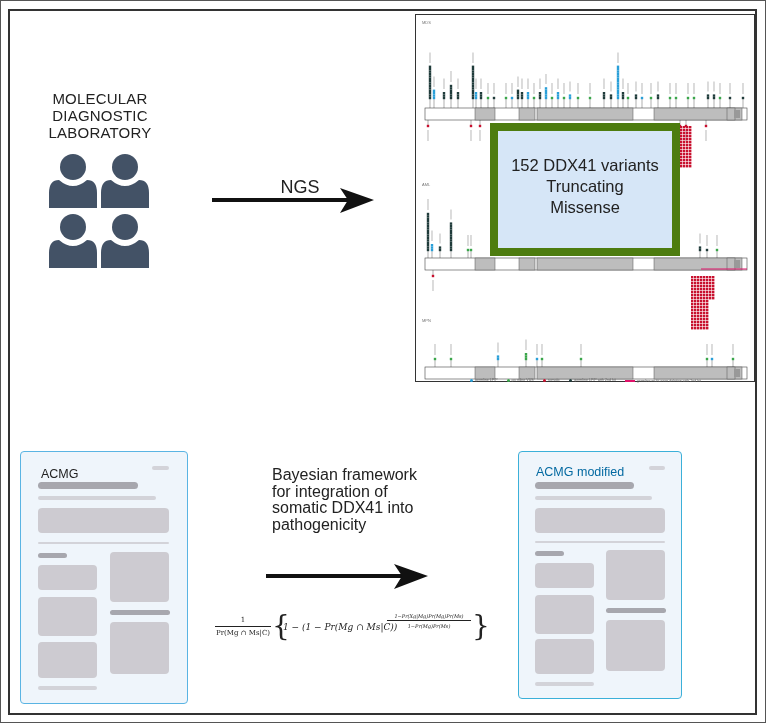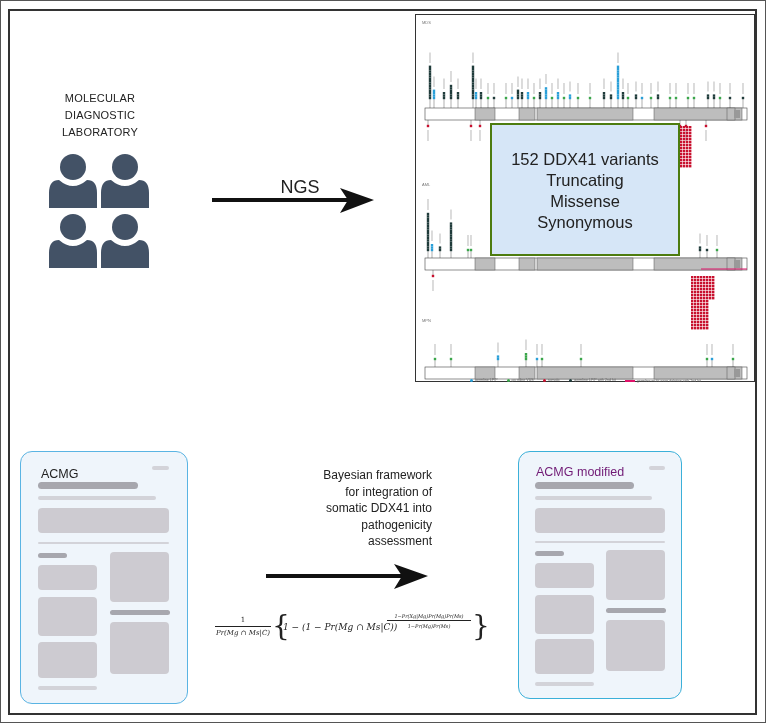--- a/index.html
+++ b/index.html
@@ -1,34 +1,34 @@
 <!DOCTYPE html>
 <html><head>
 <meta charset="utf-8">
 <style>
   html, body { margin:0; padding:0; background:#ffffff; }
   body { width:766px; height:723px; position:relative; overflow:hidden; font-family:"Liberation Sans", sans-serif; color:#222; }
   .outer { position:absolute; left:0; top:0; width:764px; height:721px; border:1px solid #555; }
   .inner { position:absolute; left:8px; top:9px; width:745px; height:702px; border:2px solid #333; }
-  .lab-title { position:absolute; left:40px; top:90px; width:120px; text-align:center; font-size:11px; line-height:17px; color:#222; letter-spacing:0.2px; }
+  .lab-title { position:absolute; left:40px; top:90px; width:120px; text-align:center; font-size:15px; line-height:17px; color:#222; letter-spacing:0.2px; }
   .people { position:absolute; left:49px; top:153px; width:100px; height:118px; }
   .cohort { position:absolute; left:30px; top:281px; width:140px; text-align:center; font-size:13px; line-height:16px; }
   .arrow-label { position:absolute; font-size:18px; color:#222; text-align:center; }
   .arrow { position:absolute; }
   .lolli { position:absolute; left:415px; top:14px; width:340px; height:368px; background:#fff; }
   .track-label { position:absolute; font-size:4px; color:#777; }
-  .summary { position:absolute; left:490px; top:123px; width:190px; height:133px; background:#d6e6f7; border:2px solid #4d7c0f; box-sizing:border-box; text-align:center; font-size:16.5px; line-height:21px; color:#222; padding-top:24px; }
+  .summary { position:absolute; left:490px; top:123px; width:190px; height:133px; background:#d6e6f7; border:8px solid #4d7c0f; box-sizing:border-box; text-align:center; font-size:16.5px; line-height:21px; color:#222; padding-top:24px; }
   .legend { position:absolute; left:470px; top:378px; width:300px; height:10px; font-size:3.6px; color:#666; white-space:nowrap; }
   .legend span.item { margin-right:8px; display:inline-flex; align-items:center; gap:2px; }
-  .doc { position:absolute; background:#eff5fb; border:1.5px solid #5ab4e3; border-radius:12px; box-sizing:border-box; }
+  .doc { position:absolute; background:#eff5fb; border:1.5px solid #5ab4e3; border-radius:4px; box-sizing:border-box; }
   .doc .ttl { position:absolute; left:20px; top:15px; font-size:12.5px; }
   .bar { position:absolute; background:#a7a7ae; border-radius:4px; }
   .bar.light { background:#d3d3d9; }
   .blk { position:absolute; background:#cdcbd1; border-radius:4px; }
-  .bayes { position:absolute; left:272px; top:467px; width:160px; text-align:right; font-size:12px; line-height:16.5px; color:#222; }
+  .bayes { position:absolute; left:272px; top:467px; width:160px; text-align:left; font-size:16px; line-height:16.5px; color:#222; }
   .formula { position:absolute; left:215px; top:610px; width:265px; height:52px; font-family:"DejaVu Serif", serif; color:#222; }
 </style>
 </head>
 <body>
 
 <div class="outer"></div>
 <div class="inner"></div>
 
 <div class="lab-title">
   <div>MOLECULAR</div>
@@ -632,21 +632,20 @@
   </svg>
 
 <div class="track-label" style="left:422px;top:20px;">MDS</div>
 <div class="track-label" style="left:422px;top:182px;">AML</div>
 <div class="track-label" style="left:422px;top:318px;">MPN</div>
 
 <div class="summary">
   <div>152 DDX41 variants</div>
   <div>Truncating</div>
   <div>Missense</div>
-  <div>Synonymous</div>
 </div>
 
 <div class="legend">
   <span class="item">
       <span style="display:inline-block;width:3px;height:3px;border-radius:50%;background:#2a9fd8"></span>
       <span>germline LP/P</span>
     </span>
   <span class="item">
       <span style="display:inline-block;width:3px;height:3px;border-radius:50%;background:#3aa64a"></span>
       <span>germline VUS</span>
@@ -676,51 +675,50 @@
   <div class="blk" style="left:17px;top:113px;width:59px;height:25px;"></div>
   <div class="blk" style="left:17px;top:145px;width:59px;height:39px;"></div>
   <div class="blk" style="left:17px;top:190px;width:59px;height:36px;"></div>
   <div class="bar light" style="left:17px;top:234px;width:59px;height:4px;"></div>
   <div class="blk" style="left:89px;top:100px;width:59px;height:50px;"></div>
   <div class="bar" style="left:89px;top:158px;width:60px;height:5px;"></div>
   <div class="blk" style="left:89px;top:170px;width:59px;height:52px;"></div>
 </div>
 
 <div class="doc" style="left:518px;top:451px;width:164px;height:248px;border-color:#3cb0d9;">
-  <div class="ttl" style="color:#701a75;top:13px;left:17px;">ACMG modified</div>
+  <div class="ttl" style="color:#0369a1;top:13px;left:17px;">ACMG modified</div>
   <div class="bar light" style="left:130px;top:14px;width:16px;height:4px;"></div>
   <div class="bar" style="left:16px;top:30px;width:99px;height:7px;"></div>
   <div class="bar light" style="left:16px;top:44px;width:117px;height:4px;"></div>
   <div class="blk" style="left:16px;top:56px;width:130px;height:25px;"></div>
   <div class="bar light" style="left:16px;top:89px;width:130px;height:2px;"></div>
   <div class="bar" style="left:16px;top:99px;width:29px;height:5px;"></div>
   <div class="blk" style="left:16px;top:111px;width:59px;height:25px;"></div>
   <div class="blk" style="left:16px;top:143px;width:59px;height:39px;"></div>
   <div class="blk" style="left:16px;top:187px;width:59px;height:35px;"></div>
   <div class="bar light" style="left:16px;top:230px;width:59px;height:4px;"></div>
   <div class="blk" style="left:87px;top:98px;width:59px;height:50px;"></div>
   <div class="bar" style="left:87px;top:156px;width:60px;height:5px;"></div>
   <div class="blk" style="left:87px;top:168px;width:59px;height:51px;"></div>
 </div>
 
 <div class="bayes">
   <div>Bayesian framework</div>
   <div>for integration of</div>
   <div>somatic DDX41 into</div>
   <div>pathogenicity</div>
-  <div>assessment</div>
 </div>
 <svg class="arrow" style="left:266px;top:564px;" width="162" height="26">
   <line x1="0" y1="12" x2="140" y2="12" stroke="#111" stroke-width="4"></line>
   <path d="M128 0 L162 12 L128 25 L136 12 Z" fill="#111"></path>
 </svg>
 
 <div class="formula">
   <div style="position:absolute;left:0;top:6px;width:56px;text-align:center;font-size:7px;">1</div>
   <div style="position:absolute;left:0;top:16px;width:56px;height:0;border-top:0.8px solid #222;"></div>
-  <div style="position:absolute;left:0;top:19px;width:56px;text-align:center;font-size:7px;font-style:italic;">Pr(Mg ∩ Ms|C)</div>
+  <div style="position:absolute;left:0;top:19px;width:56px;text-align:center;font-size:7px;">Pr(Mg ∩ Ms|C)</div>
   <div style="position:absolute;left:57px;top:2px;font-size:28px;line-height:28px;font-weight:200;">{</div>
   <div style="position:absolute;left:68px;top:12px;font-size:9px;font-style:italic;white-space:nowrap;">1 − (1 − Pr(Mg ∩ Ms|C))</div>
   <div style="position:absolute;left:168px;top:3px;width:92px;text-align:center;font-size:5px;font-style:italic;white-space:nowrap;">1−Pr(Xg|Mg)Pr(Mg)Pr(Ms)</div>
   <div style="position:absolute;left:172px;top:10px;width:84px;height:0;border-top:0.6px solid #222;"></div>
   <div style="position:absolute;left:168px;top:13px;width:92px;text-align:center;font-size:5px;font-style:italic;white-space:nowrap;">1−Pr(Mg)Pr(Ms)</div>
   <div style="position:absolute;left:257px;top:2px;font-size:28px;line-height:28px;font-weight:200;">}</div>
 </div>
 
 </body></html>

